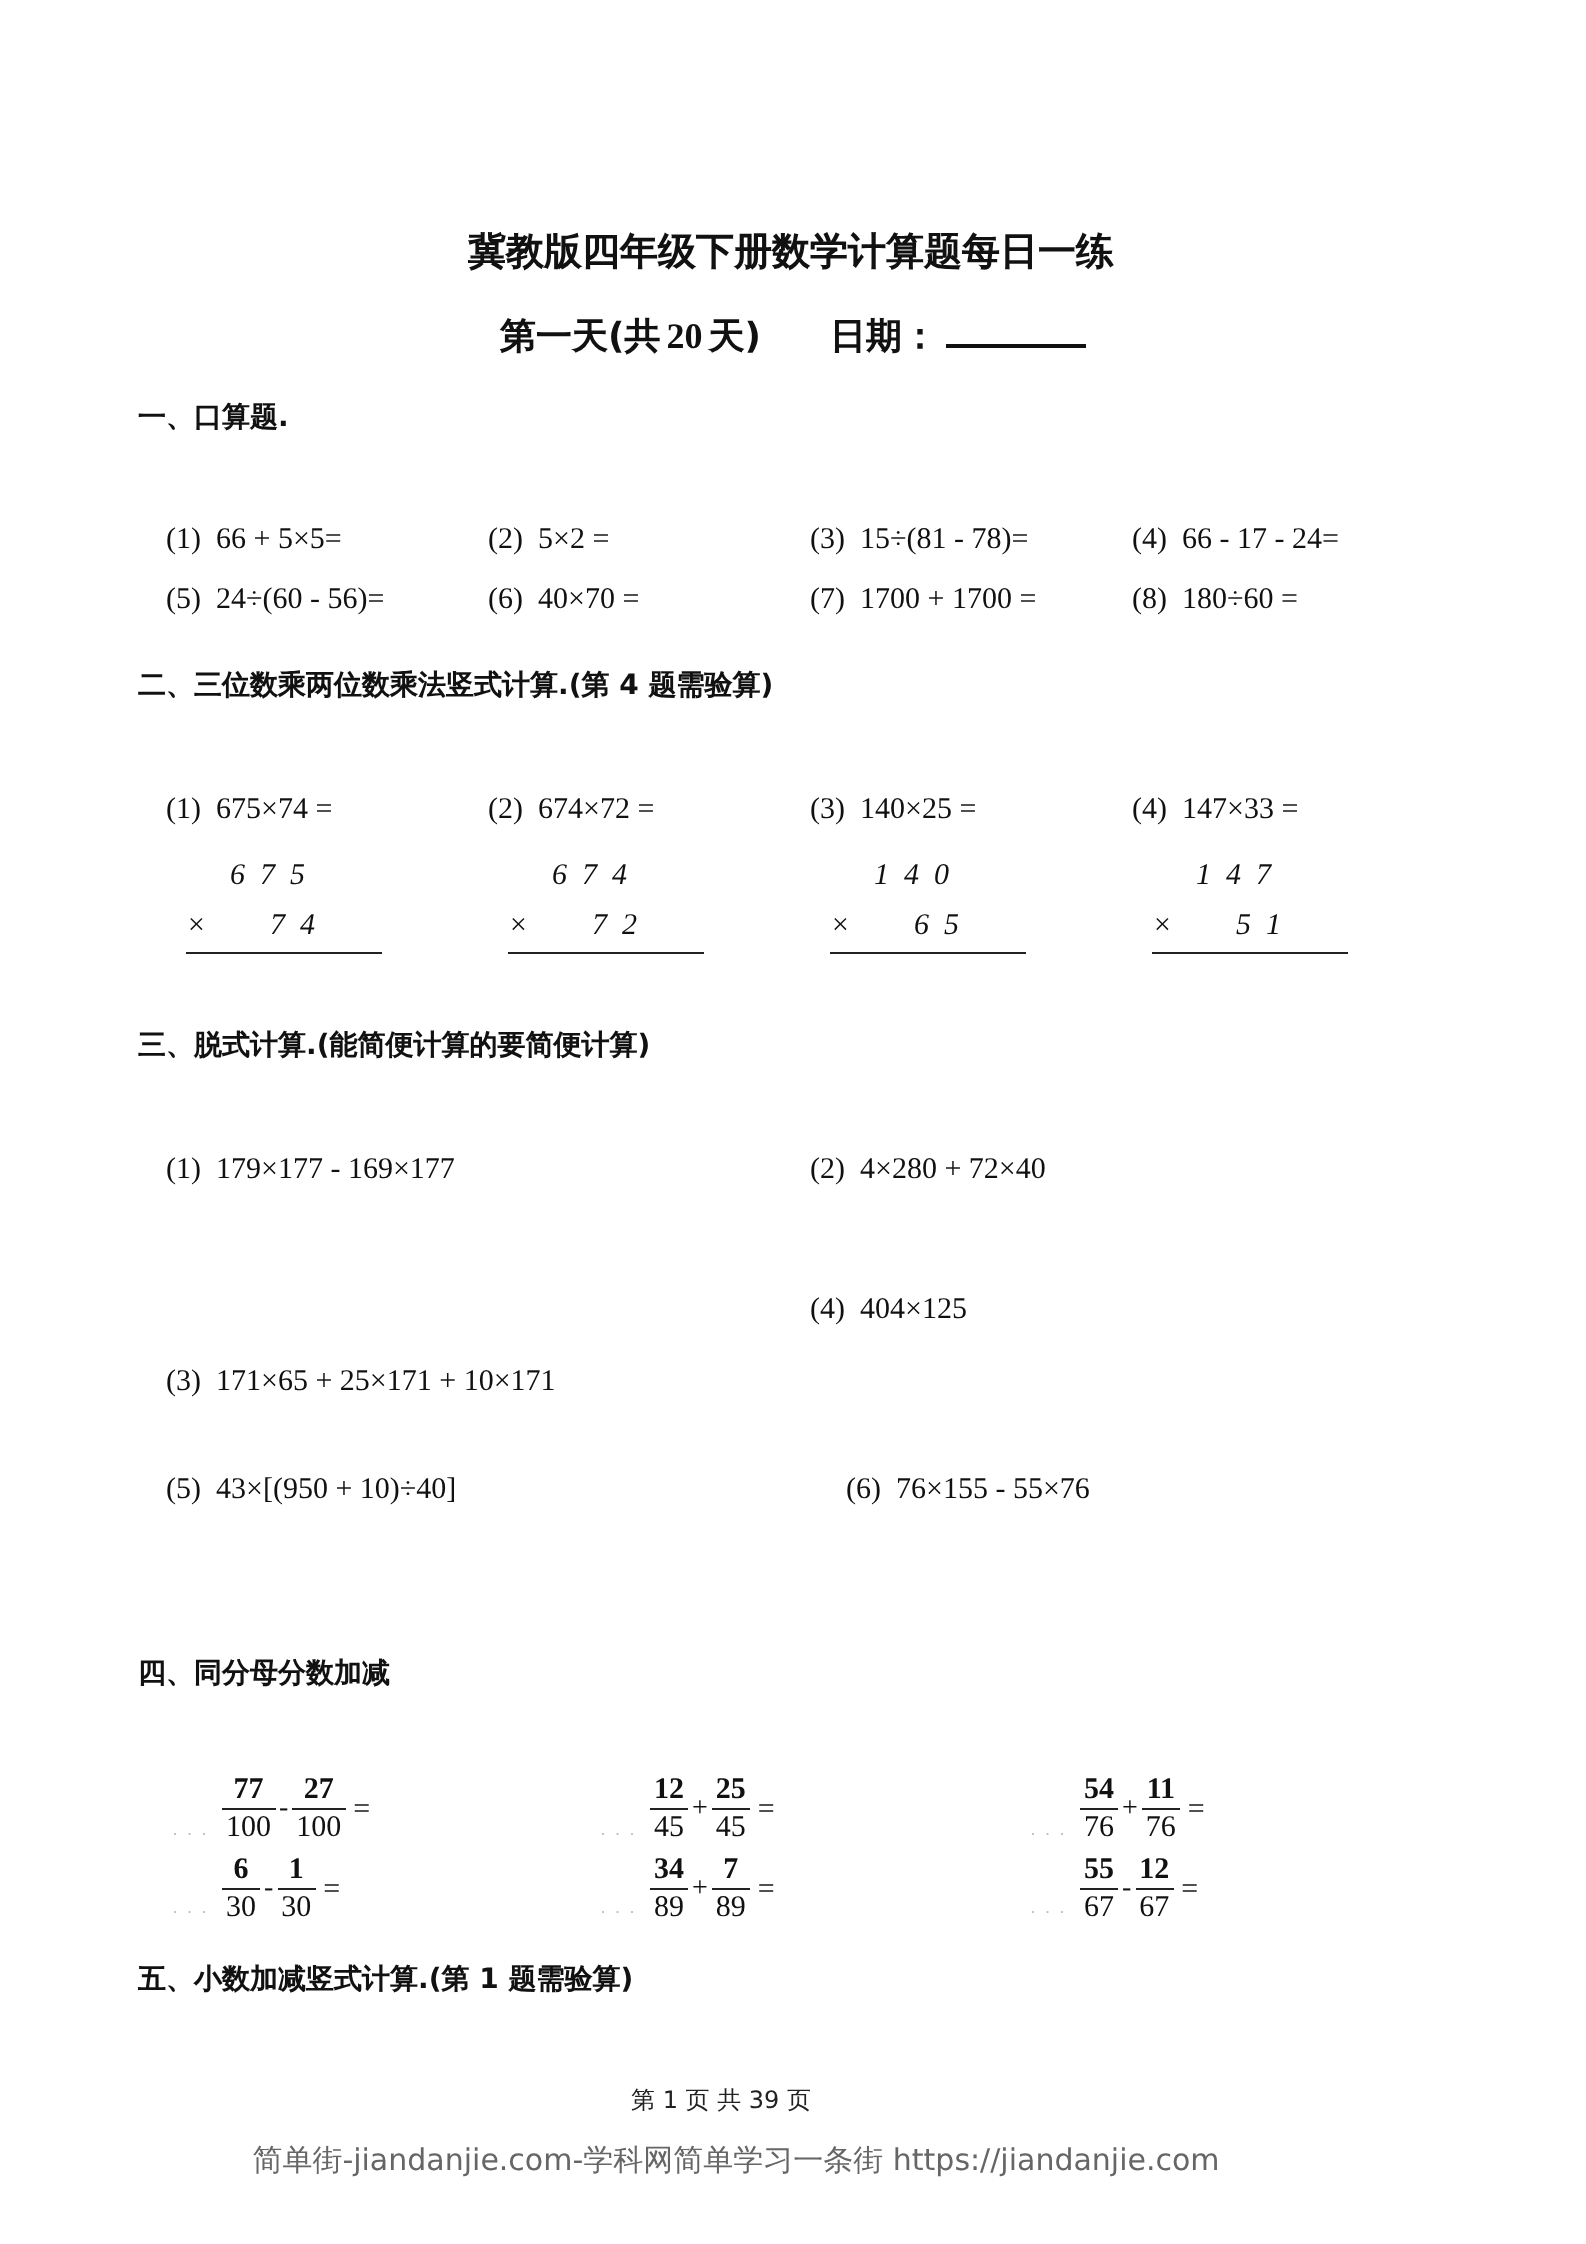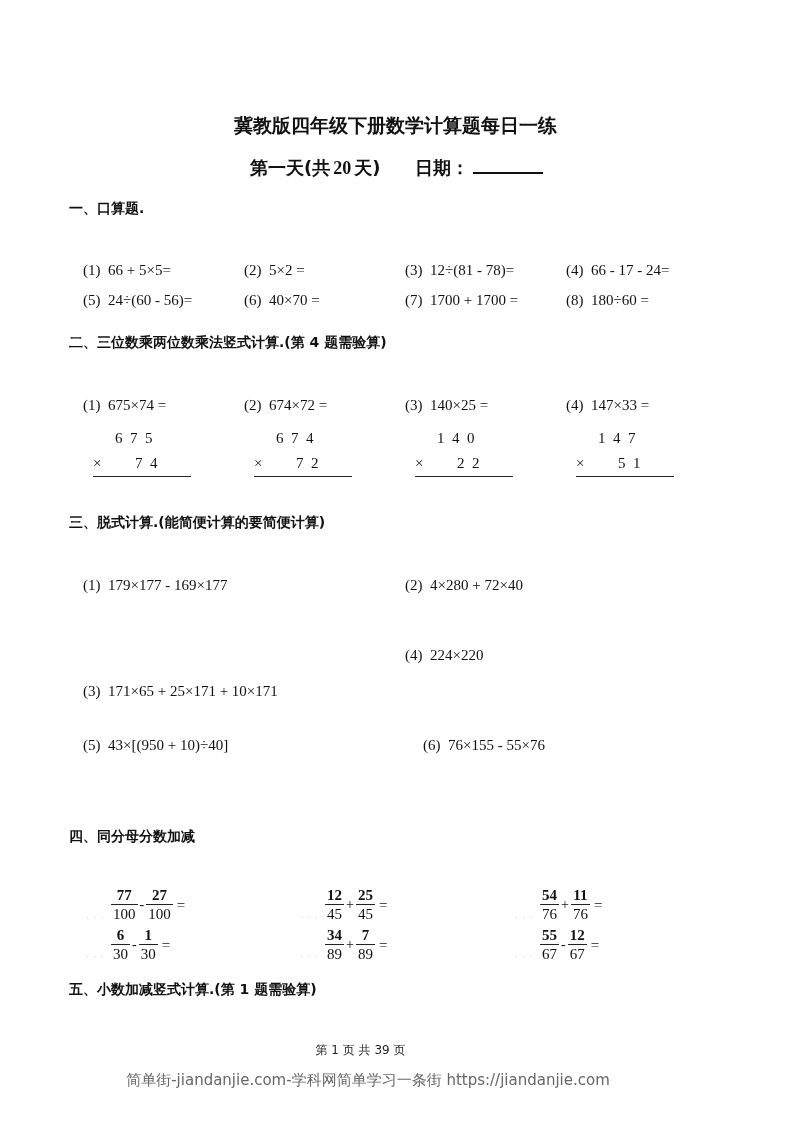--- a/index.html
+++ b/index.html
@@ -4,21 +4,21 @@
 <style>
   html, body { margin: 0; padding: 0; background: #ffffff; }
   body { width: 793px; height: 1122px; position: relative; overflow: hidden; color: #111; font-family: "Liberation Serif", serif; }
   .abs { position: absolute; }
   .title { left: 0; width: 791px; text-align: center; font-family: "DejaVu Sans", sans-serif; font-weight: bold; font-size: 19px; top: 113px; color: #111; }
   .subtitle { left: 0; width: 793px; text-align: center; font-family: "DejaVu Sans", sans-serif; font-weight: bold; font-size: 18px; top: 156px; color: #111; }
   .subtitle .num { font-family: "Liberation Serif", serif; font-weight: bold; }
   .subtitle .blank { display: inline-block; width: 70px; border-bottom: 2px solid #111; height: 16px; vertical-align: baseline; margin-left: 4px; }
   .section { left: 69px; font-family: "DejaVu Sans", sans-serif; font-weight: bold; font-size: 14px; color: #111; }
   .q { font-size: 15px; color: #111; white-space: pre; }
-  .vert { font-size: 15px; }
+  .vert { font-size: 15px; font-style: italic; }
   .vert .row { position: absolute; white-space: pre; letter-spacing: 0; }
   .vert .line { position: absolute; height: 1px; background: #222; }
   .frac { position: absolute; display: flex; align-items: center; font-size: 15px; }
   .f { display: inline-flex; flex-direction: column; align-items: center; margin: 0 1px; }
   .f .n { padding: 0 2px; line-height: 17px; font-weight: bold; }
   .f .d { border-top: 1px solid #222; padding: 0 2px; line-height: 18px; }
   .op { margin: 0 1px; font-size: 14px; }
   .eq { margin-left: 3px; }
   .dots { position: absolute; color: #bbb; font-size: 9px; letter-spacing: 1px; }
   .footer-page { left: 0; width: 721px; text-align: center; font-size: 12px; font-family: "DejaVu Sans", sans-serif; top: 1042px; color: #222; }
@@ -30,21 +30,21 @@
 <div class="abs title">冀教版四年级下册数学计算题每日一练</div>
 <div class="abs subtitle">
   <span>第一天(共</span><span class="num" style="margin:0 3px;">20</span><span>天)</span>
   <span style="display:inline-block;width:22px;"></span>
   <span>日期：</span><span class="blank"></span>
 </div>
 
 <div class="abs section" style="top:200px;">一、口算题.</div>
 <div class="abs q" style="left:83px;top:262px;"><span>(1)</span>  <span>66 + 5×5=</span></div>
 <div class="abs q" style="left:244px;top:262px;"><span>(2)</span>  <span>5×2 =</span></div>
-<div class="abs q" style="left:405px;top:262px;"><span>(3)</span>  <span>12÷(81 - 78)=</span></div>
+<div class="abs q" style="left:405px;top:262px;"><span>(3)</span>  <span>15÷(81 - 78)=</span></div>
 <div class="abs q" style="left:566px;top:262px;"><span>(4)</span>  <span>66 - 17 - 24=</span></div>
 <div class="abs q" style="left:83px;top:292px;"><span>(5)</span>  <span>24÷(60 - 56)=</span></div>
 <div class="abs q" style="left:244px;top:292px;"><span>(6)</span>  <span>40×70 =</span></div>
 <div class="abs q" style="left:405px;top:292px;"><span>(7)</span>  <span>1700 + 1700 =</span></div>
 <div class="abs q" style="left:566px;top:292px;"><span>(8)</span>  <span>180÷60 =</span></div>
 
 <div class="abs section" style="top:334px;">二、三位数乘两位数乘法竖式计算.(第 4 题需验算)</div>
 
 <div class="abs q" style="left:83px;top:397px;"><span>(1)</span>  <span>675×74 =</span></div>
 <div class="abs vert" style="left:93px;top:430px;width:100px;height:50px;">
@@ -59,37 +59,37 @@
   <div class="row" style="left:22px;top:0;">6  7  4</div>
   <div class="row" style="left:0;top:25px;">×</div>
   <div class="row" style="left:42px;top:25px;">7  2</div>
   <div class="line" style="left:0;top:46px;width:98px;"></div>
 </div>
 
 <div class="abs q" style="left:405px;top:397px;"><span>(3)</span>  <span>140×25 =</span></div>
 <div class="abs vert" style="left:415px;top:430px;width:100px;height:50px;">
   <div class="row" style="left:22px;top:0;">1  4  0</div>
   <div class="row" style="left:0;top:25px;">×</div>
-  <div class="row" style="left:42px;top:25px;">2  2</div>
+  <div class="row" style="left:42px;top:25px;">6  5</div>
   <div class="line" style="left:0;top:46px;width:98px;"></div>
 </div>
 
 <div class="abs q" style="left:566px;top:397px;"><span>(4)</span>  <span>147×33 =</span></div>
 <div class="abs vert" style="left:576px;top:430px;width:100px;height:50px;">
   <div class="row" style="left:22px;top:0;">1  4  7</div>
   <div class="row" style="left:0;top:25px;">×</div>
   <div class="row" style="left:42px;top:25px;">5  1</div>
   <div class="line" style="left:0;top:46px;width:98px;"></div>
 </div>
 
 <div class="abs section" style="top:514px;">三、脱式计算.(能简便计算的要简便计算)</div>
 <div class="abs q" style="left:83px;top:577px;"><span>(1)</span>  <span>179×177 - 169×177</span></div>
 <div class="abs q" style="left:405px;top:577px;"><span>(2)</span>  <span>4×280 + 72×40</span></div>
 <div class="abs q" style="left:83px;top:683px;"><span>(3)</span>  <span>171×65 + 25×171 + 10×171</span></div>
-<div class="abs q" style="left:405px;top:647px;"><span>(4)</span>  <span>224×220</span></div>
+<div class="abs q" style="left:405px;top:647px;"><span>(4)</span>  <span>404×125</span></div>
 <div class="abs q" style="left:83px;top:737px;"><span>(5)</span>  <span>43×[(950 + 10)÷40]</span></div>
 <div class="abs q" style="left:423px;top:737px;"><span>(6)</span>  <span>76×155 - 55×76</span></div>
 
 <div class="abs section" style="top:828px;">四、同分母分数加减</div>
 
 <div class="dots" style="left:86px;top:912px;">· · ·</div>
 <div class="frac" style="left:110px;top:887px;">
   <span class="f">
       <span class="n">77</span>
       <span class="d">100</span>

